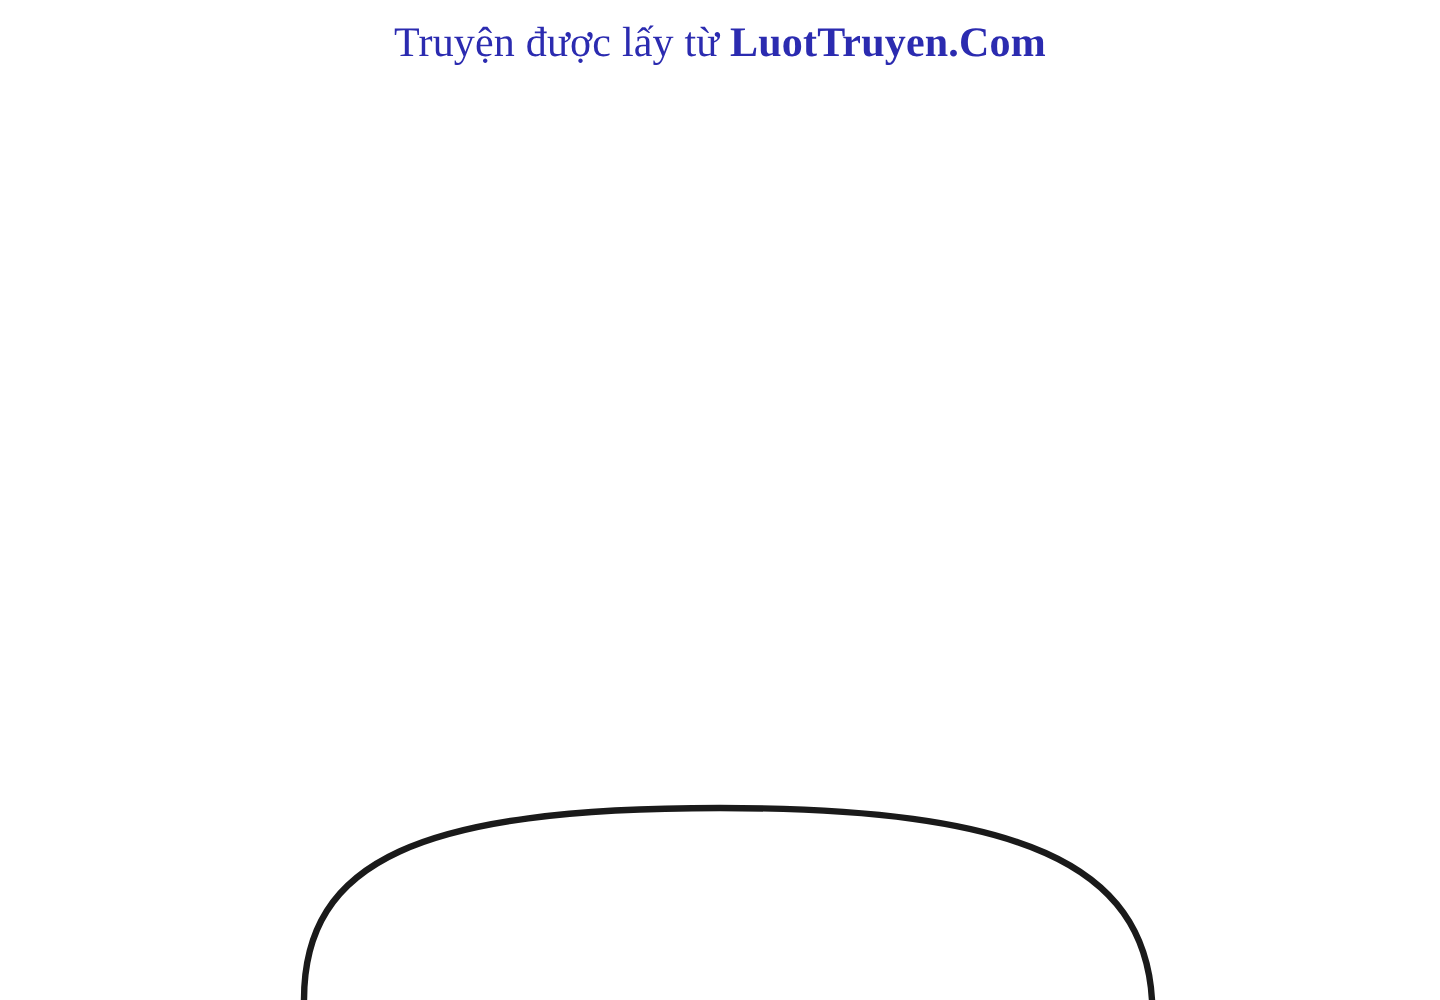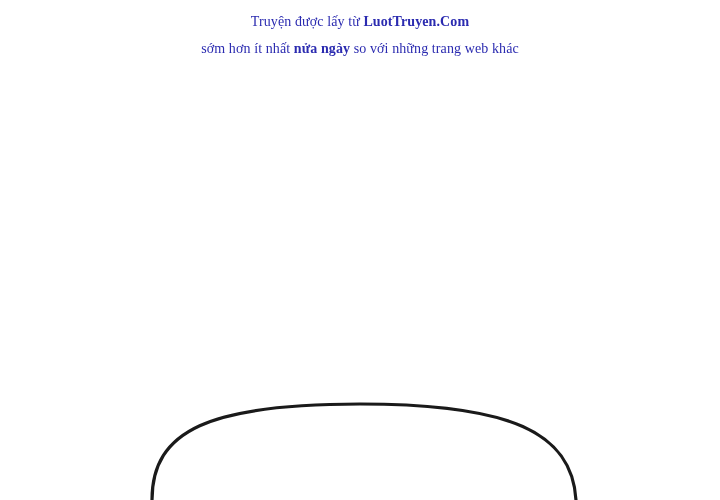--- a/index.html
+++ b/index.html
@@ -20,21 +20,21 @@
     background: #ffffff;
   }
   .watermark {
     position: absolute;
     top: 8px;
     left: 0;
     width: 720px;
     text-align: center;
     color: #2b2bb0;
     font-family: "Liberation Serif", serif;
-    font-size: 14px;
+    font-size: 21px;
     line-height: 27px;
     letter-spacing: 0.1px;
     user-select: none;
   }
   .watermark .line {
     display: block;
     white-space: nowrap;
   }
   .watermark b {
     font-weight: bold;
@@ -49,22 +49,19 @@
 </style>
 </head>
 <body>
 
 <div class="page">
 
   <div class="watermark">
     <span class="line">
       <span>Truyện được lấy từ </span><b>LuotTruyen.Com</b>
     </span>
-    <span class="line">
-      <span>sớm hơn ít nhất </span><b>nửa ngày</b><span> so với những trang web khác</span>
-    </span>
   </div>
 
   <svg class="art" viewBox="0 0 720 500">
     <path d="M 152 500 C 152 430 210 404 360 404 C 510 404 572 432 576 500" fill="none" stroke="#1a1a1a" stroke-width="3.2" stroke-linecap="round"></path>
   </svg>
 
 </div>
 
 </body></html>

